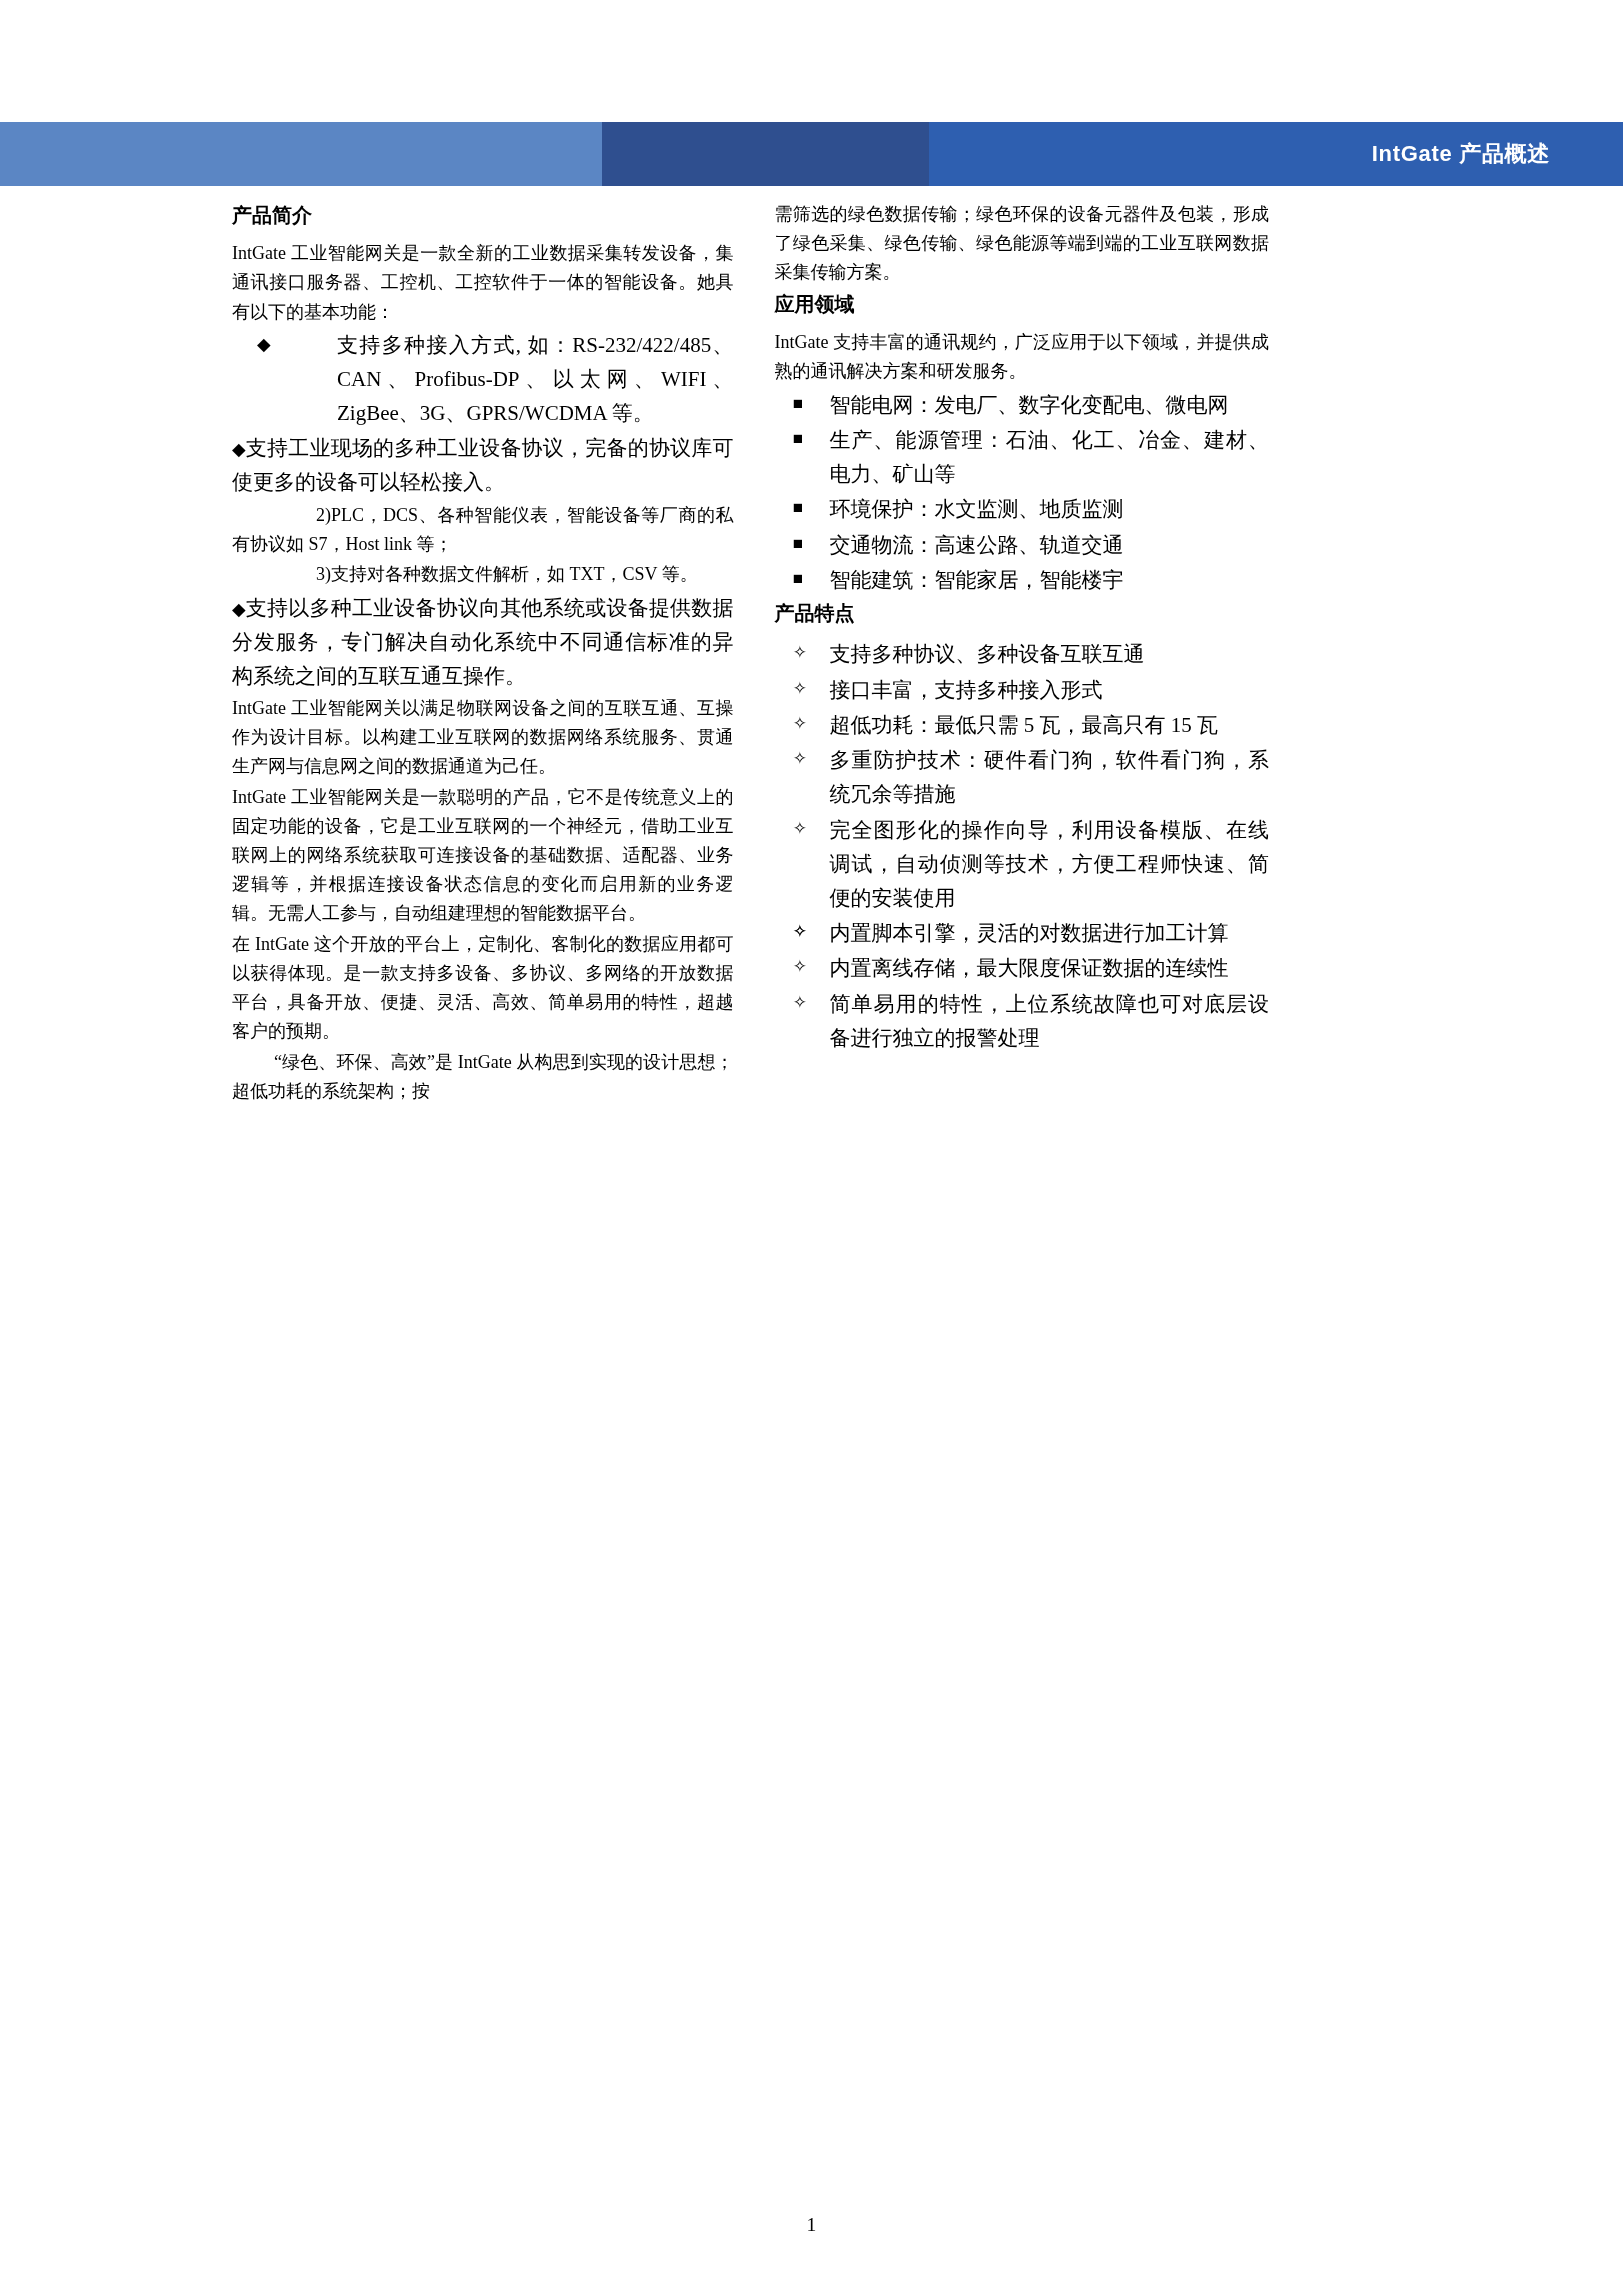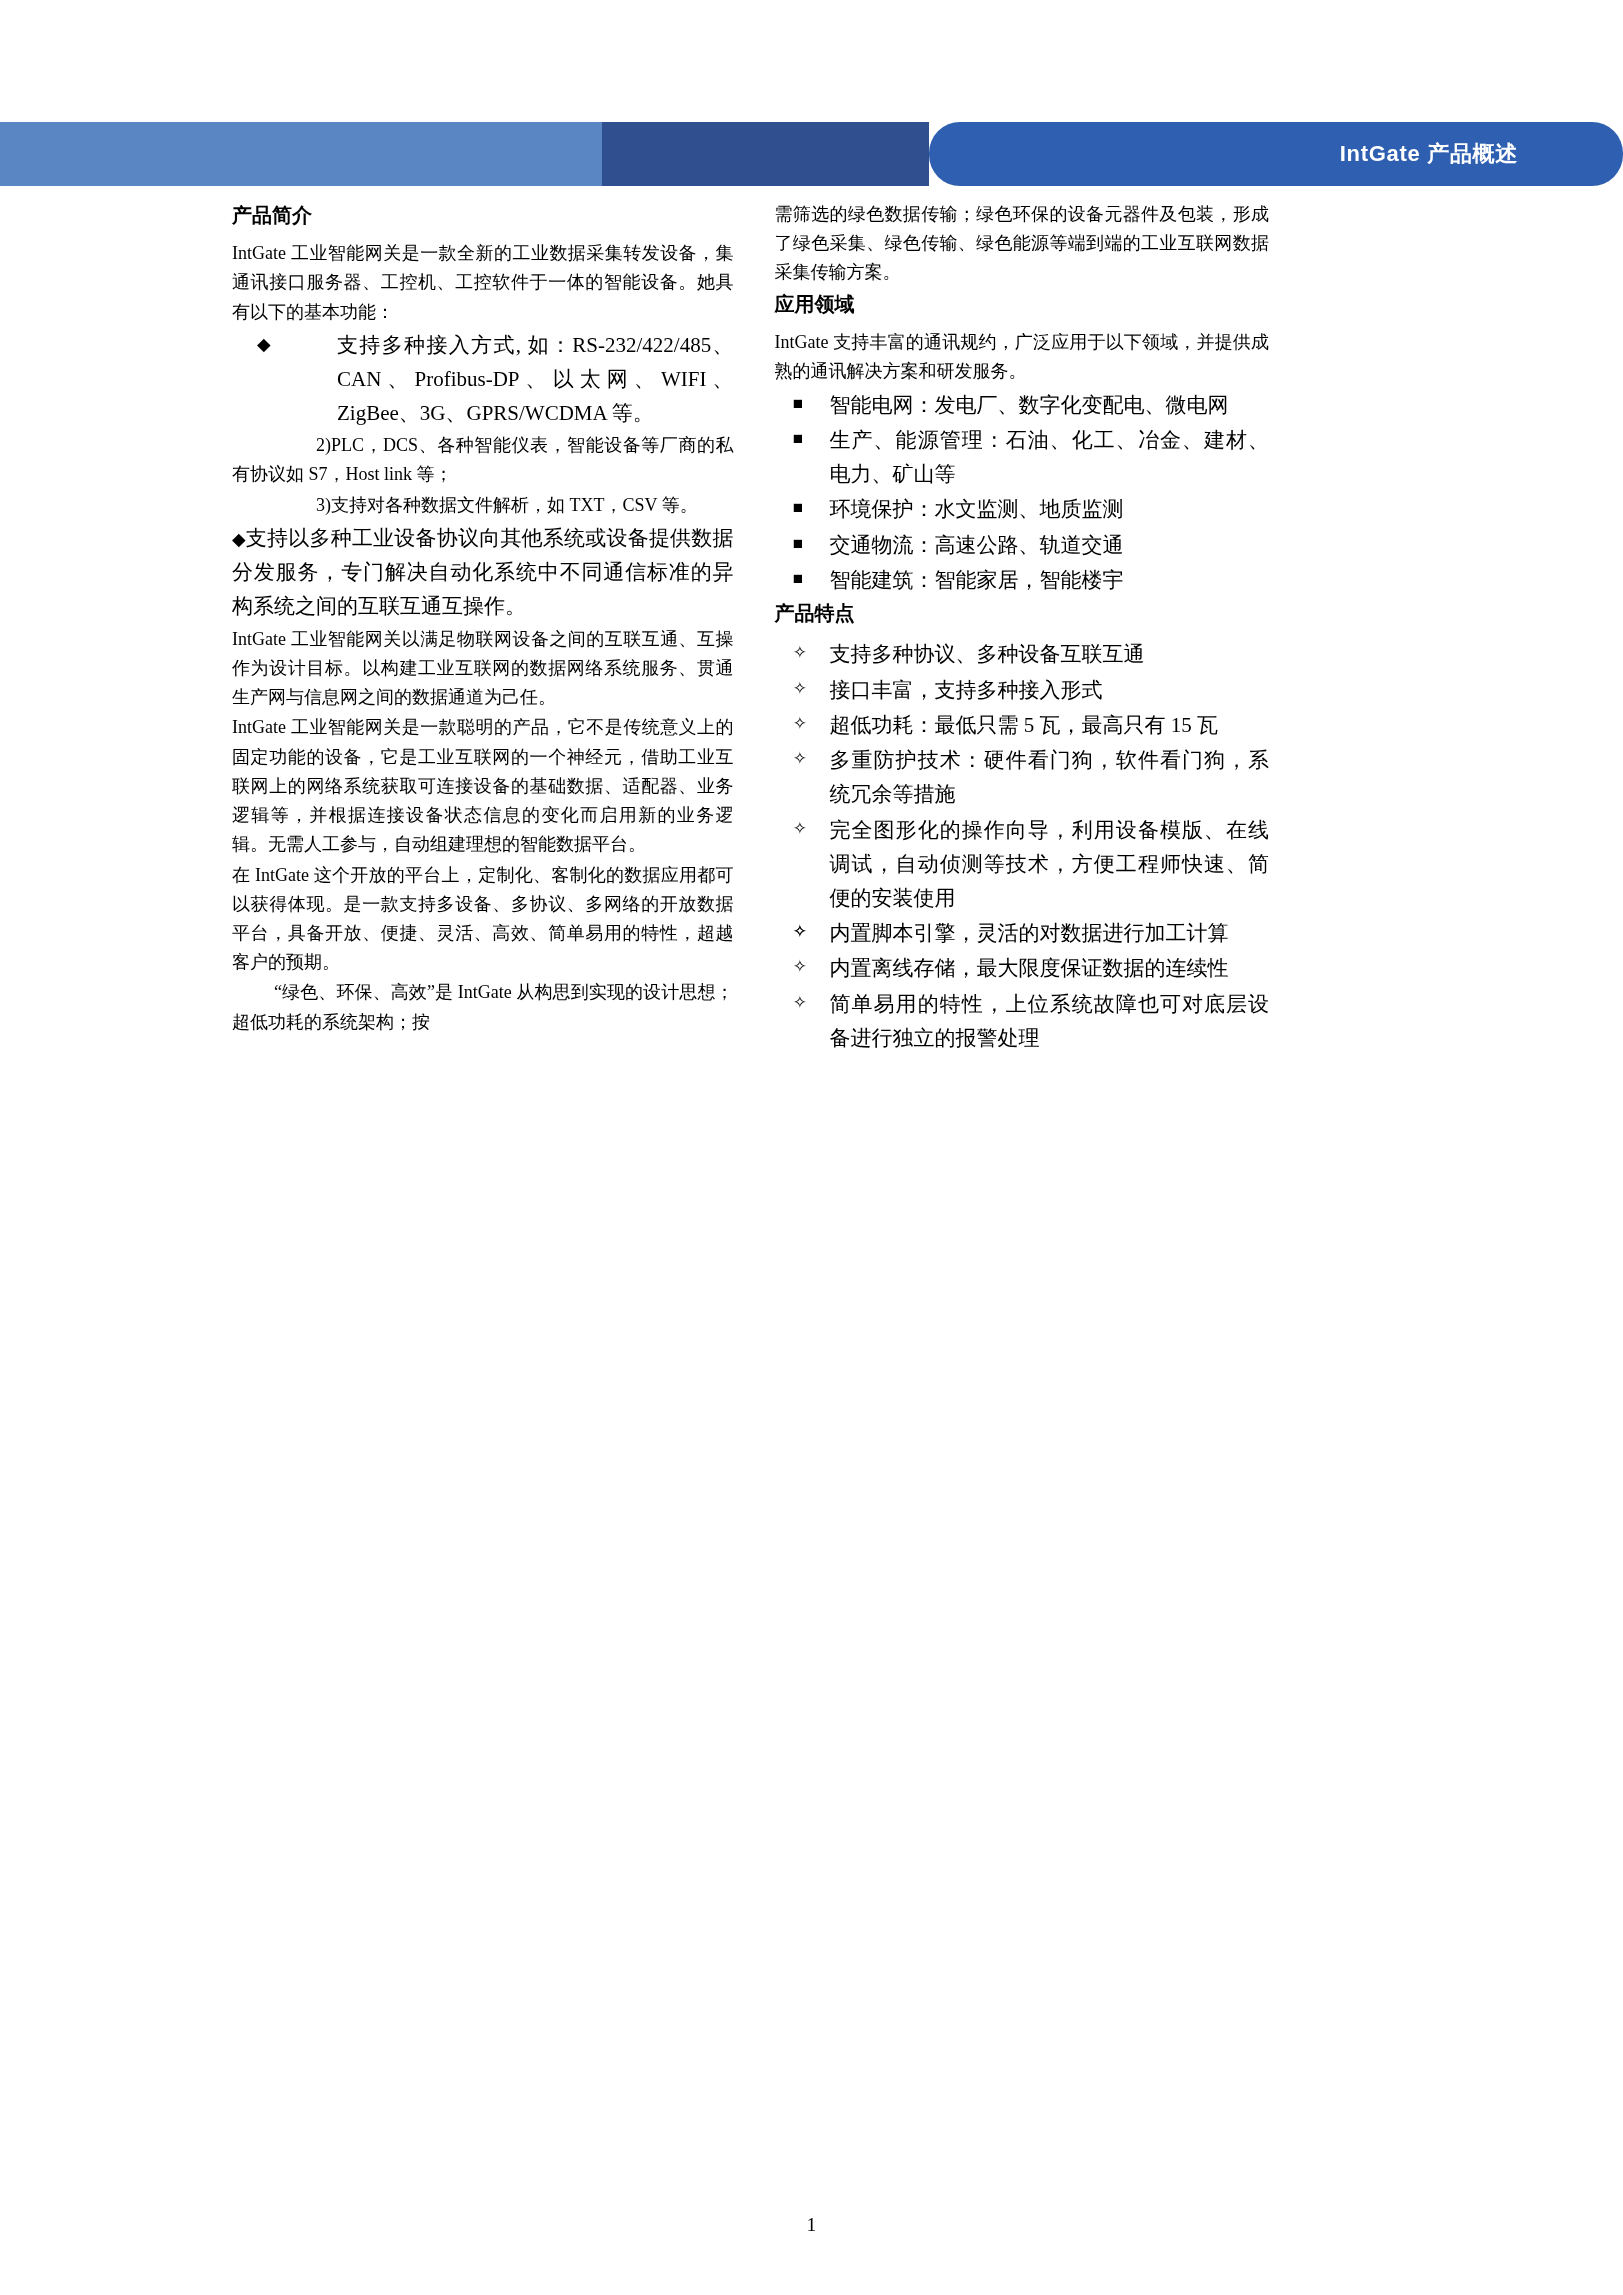--- a/index.html
+++ b/index.html
@@ -33,23 +33,22 @@
     height: 100%;
   }
   .header-seg-1 { width: 602px; background: #5b86c4; }
   .header-seg-2 { width: 327px; background: #2f4f8f; }
   .header-seg-3 {
     flex: 1;
     background: #2e5fb0;
     display: flex;
     align-items: center;
     justify-content: flex-end;
-    padding-right: 105px;
+    padding-right: 73px;
     box-sizing: border-box;
-    border-radius: 31px;
   }
   .header-title {
     color: #ffffff;
     font-family: "Liberation Sans", sans-serif;
     font-weight: bold;
     font-size: 22px;
     letter-spacing: 0.7px;
     white-space: nowrap;
   }
 
@@ -177,20 +176,21 @@
 
       <p class="para">IntGate 工业智能网关是一款全新的工业数据采集转发设备，集通讯接口服务器、工控机、工控软件于一体的智能设备。她具有以下的基本功能：</p>
 
       <ul class="blist dlist">
         <li>
           <span class="bullet">◆</span>
           <span>支持多种接入方式, 如：RS-232/422/485、CAN、Profibus-DP、以太网、WIFI、ZigBee、3G、GPRS/WCDMA 等。</span>
         </li>
       </ul>
 
+      <p class="dpara"><span class="lead">◆</span><span>支持工业现场的多种工业设备协议，完备的协议库可使更多的设备可以轻松接入。</span></p>
 
       <p class="para indent2">2)PLC，DCS、各种智能仪表，智能设备等厂商的私有协议如 S7，Host link 等；</p>
       <p class="para indent2">3)支持对各种数据文件解析，如 TXT，CSV 等。</p>
 
       <p class="dpara"><span class="lead">◆</span><span>支持以多种工业设备协议向其他系统或设备提供数据分发服务，专门解决自动化系统中不同通信标准的异构系统之间的互联互通互操作。</span></p>
 
       <p class="para">IntGate 工业智能网关以满足物联网设备之间的互联互通、互操作为设计目标。以构建工业互联网的数据网络系统服务、贯通生产网与信息网之间的数据通道为己任。</p>
 
       <p class="para"><span>IntGate 工业智能网关是一款</span><span class="bold">聪明</span><span>的产品，它不是传统意义上的固定功能的设备，它是工业互联网的一个神经元，借助工业互联网上的网络系统获取可连接设备的基础数据、适配器、业务逻辑等，并根据连接设备状态信息的变化而启用新的业务逻辑。无需人工参与，自动组建理想的智能数据平台。</span></p>
 

